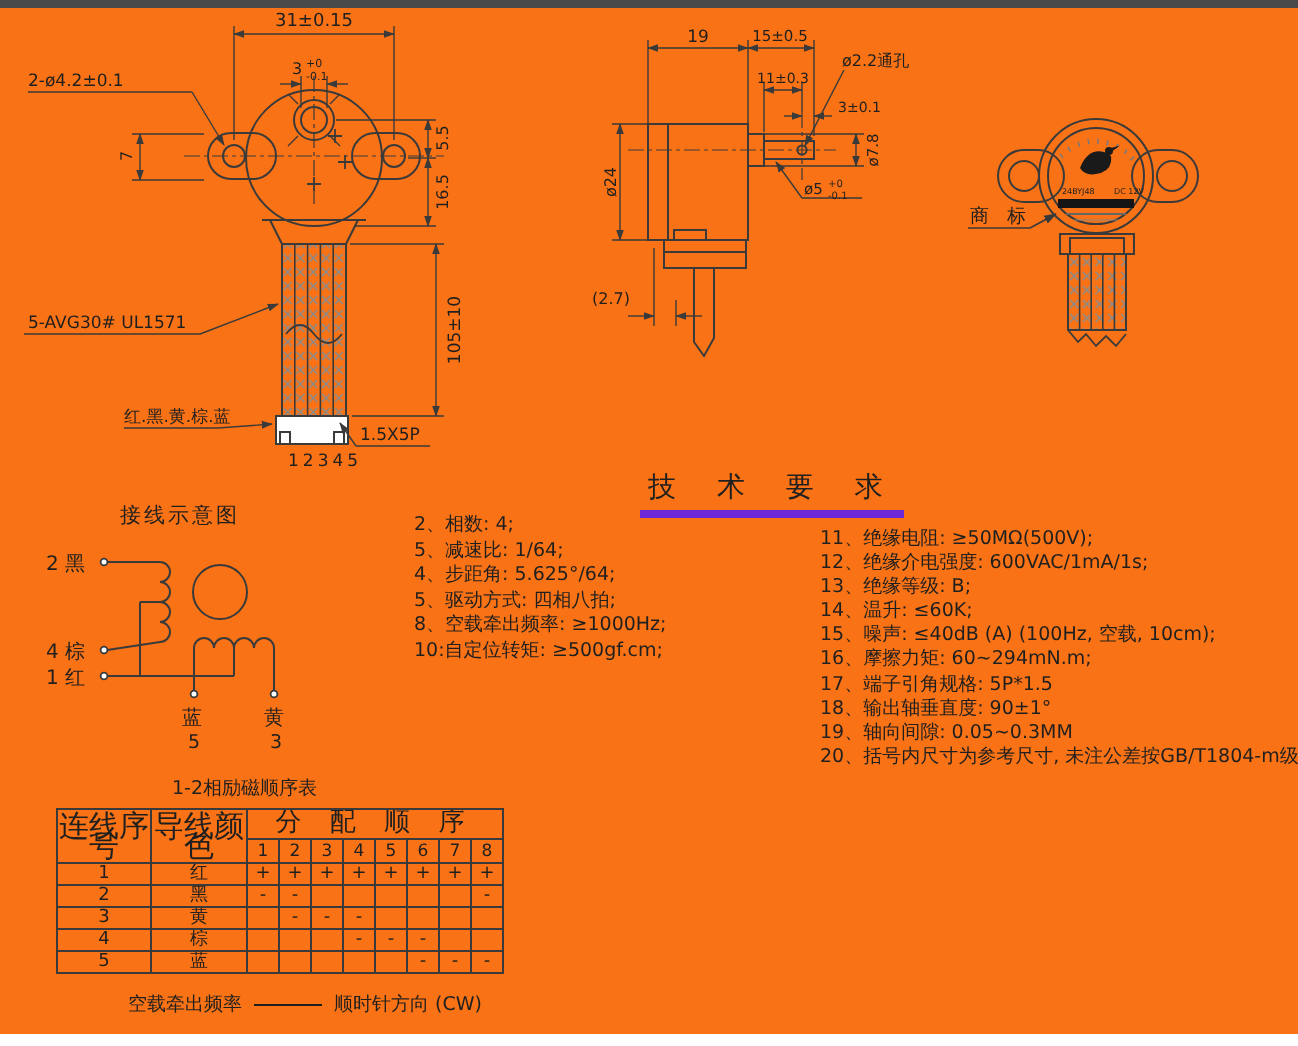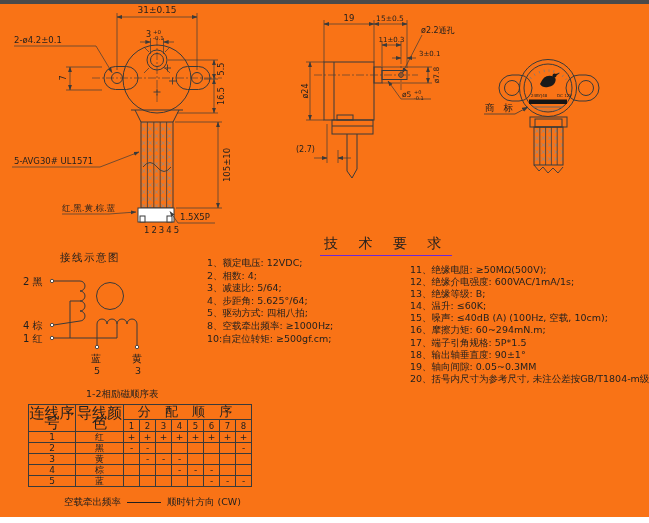--- a/index.html
+++ b/index.html
@@ -7,21 +7,21 @@
   body{font-family:"DejaVu Sans","Liberation Sans",sans-serif;color:#1f1f1f}
   .page{position:relative;width:649px;height:517px;background:#f97316;overflow:hidden}
   .topbar{position:absolute;left:0;top:0;width:649px;height:4px;background:#4a4a4a}
   svg.view{position:absolute;overflow:visible}
   svg text{fill:#1f1f1f;font-family:"DejaVu Sans","Liberation Sans",sans-serif}
   .svg-front{left:0;top:0}
   .svg-side{left:250px;top:0}
   .svg-rear{left:470px;top:30px}
   .svg-wiring{left:5px;top:240px}
   .tech-title{position:absolute;left:320px;top:235px;font-size:14px;letter-spacing:7px;word-spacing:2px;
-    border-bottom:1px solid #6d28d9;padding:0 4px 2px 4px;white-space:nowrap}
+    border-bottom:4px solid #6d28d9;padding:0 4px 2px 4px;white-space:nowrap}
   .tech-col{position:absolute;white-space:nowrap;font-size:9.5px}
   .tech-col.left{left:207px;top:257px;line-height:12.6px}
   .tech-col.right{left:410px;top:264px;line-height:12.1px}
   .seq-title{position:absolute;left:86px;top:388px;font-size:9.5px}
   table.seq{position:absolute;left:28px;top:404px;border-collapse:collapse;table-layout:fixed}
   table.seq td{border:1px solid #3a3a3a;text-align:center;font-size:9px;padding:0;line-height:10px;height:11px;overflow:hidden}
   table.seq td.hdr{font-size:15px}
   table.seq td.seqhdr{letter-spacing:5px;font-size:13px}
   table.seq td.c-no{width:47px}
   table.seq td.c-col{width:48px}
@@ -240,23 +240,22 @@
     <text x="18" y="89" font-size="10">4 棕</text>
     <text x="18" y="102" font-size="10">1 红</text>
     <text x="86" y="122" font-size="10">蓝</text>
     <text x="89" y="134" font-size="9.5">5</text>
     <text x="127" y="122" font-size="10">黄</text>
     <text x="130" y="134" font-size="9.5">3</text>
   </svg>
 
   <div class="tech-title">技 术 要 求</div>
   <div class="tech-col left">
-    <div>1、额定电压: 12VDC;</div>
     <div>2、相数: 4;</div>
-    <div>3、减速比: 5/64;</div>
+    <div>5、减速比: 1/64;</div>
     <div>4、步距角: 5.625°/64;</div>
     <div>5、驱动方式: 四相八拍;</div>
     <div>8、空载牵出频率: ≥1000Hz;</div>
     <div>10:自定位转矩: ≥500gf.cm;</div>
   </div>
   <div class="tech-col right">
     <div>11、绝缘电阻: ≥50MΩ(500V);</div>
     <div>12、绝缘介电强度: 600VAC/1mA/1s;</div>
     <div>13、绝缘等级: B;</div>
     <div>14、温升: ≤60K;</div>

